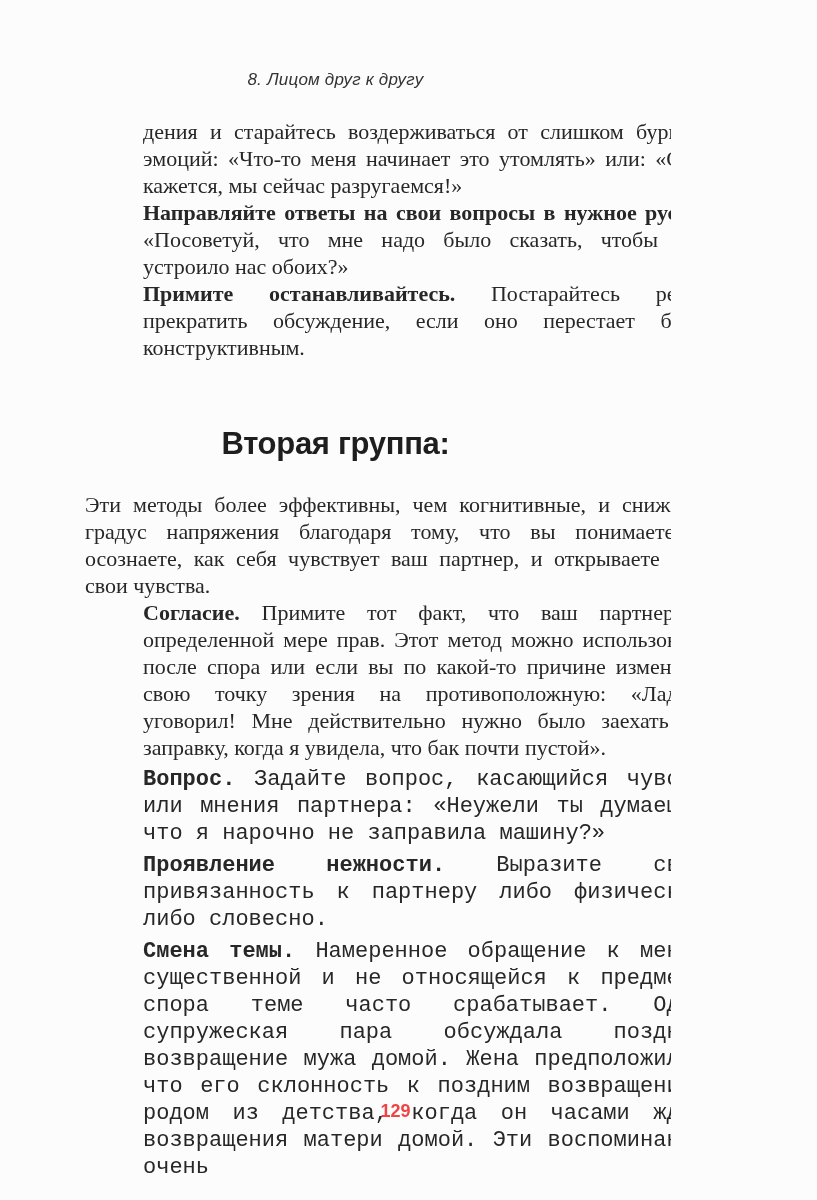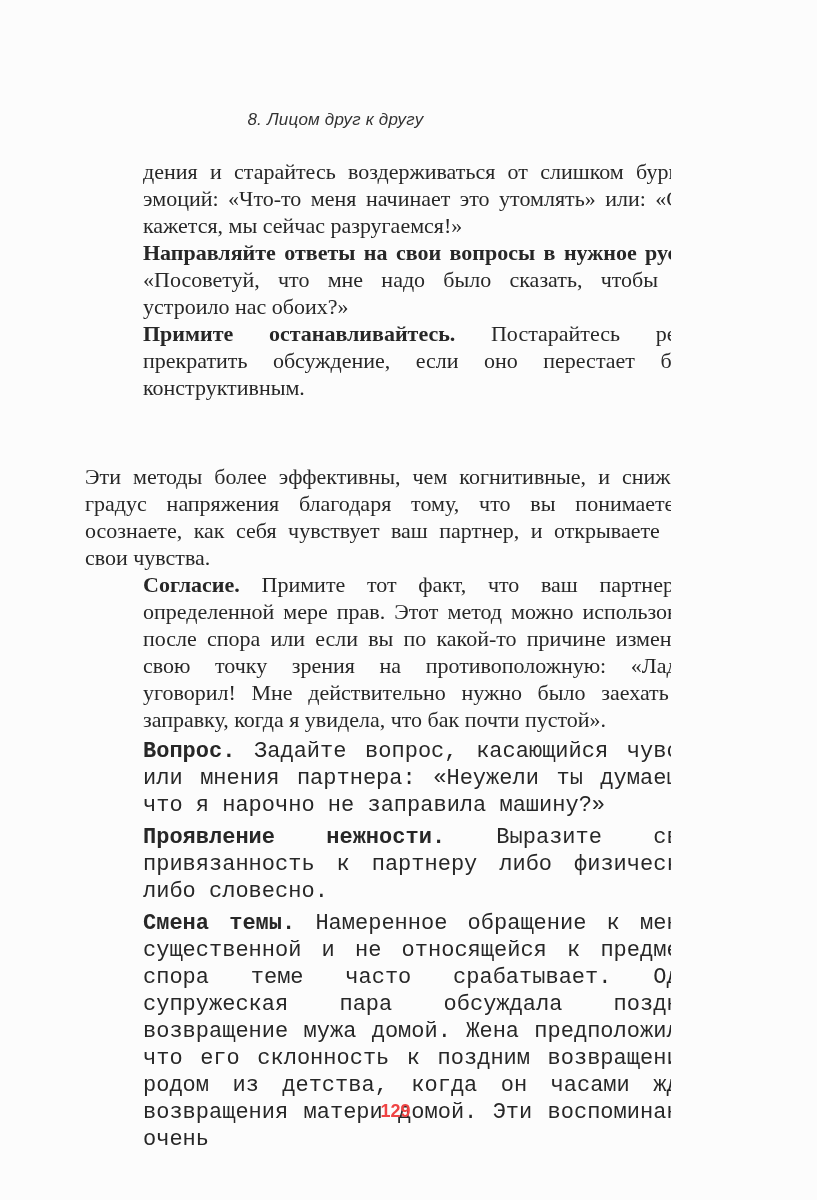--- a/index.html
+++ b/index.html
@@ -6,21 +6,21 @@
     margin: 0;
     padding: 0;
     background: #fcfcfc;
   }
   .page {
     position: relative;
     width: 671px;
     height: 1200px;
     background: #fcfcfc;
     box-sizing: border-box;
-    padding-top: 110px;
+    padding-top: 70px;
     overflow: hidden;
     font-family: "Liberation Serif", serif;
     color: #272727;
   }
   .running-head {
     font-family: "Liberation Sans", sans-serif;
     font-style: italic;
     font-size: 17px;
     line-height: 20px;
     text-align: center;
@@ -77,20 +77,21 @@
 
   <div class="text-column top-column">
     <p class="para indented">дения и старайтесь воздерживаться от слишком бурных эмоций: «Что-то меня начинает это утомлять» или: «О-о, кажется, мы сейчас разругаемся!»</p>
 
     <p class="para indented"><span class="lead">Направляйте ответы на свои вопросы в нужное русло.</span> <span>«Посоветуй, что мне надо было сказать, чтобы это устроило нас обоих?»</span></p>
 
     <p class="para indented"><span class="lead">Примите останавливайтесь.</span> <span>Постарайтесь резко прекратить обсуждение, если оно перестает быть конструктивным.</span></p>
   </div>
 
   <h2 class="section-heading">
+    <span>Вторая группа:</span>
   </h2>
 
   <div class="text-column bottom-column">
     <p class="para">Эти методы более эффективны, чем когнитивные, и снижают градус напряжения благодаря тому, что вы понимаете и осознаете, как себя чувствует ваш партнер, и открываете ему свои чувства.</p>
 
     <p class="para method methods-start indented"><span class="lead">Согласие.</span> <span>Примите тот факт, что ваш партнер в определенной мере прав. Этот метод можно использовать после спора или если вы по какой-то причине изменили свою точку зрения на противоположную: «Ладно, уговорил! Мне действительно нужно было заехать на заправку, когда я увидела, что бак почти пустой».</span></p>
 
     <p class="para method indented"><span class="lead">Вопрос.</span> <span>Задайте вопрос, касающийся чувств или мнения партнера: «Неужели ты думаешь, что я нарочно не заправила машину?»</span></p>
 
     <p class="para method indented"><span class="lead">Проявление нежности.</span> <span>Выразите свою привязанность к партнеру либо физически, либо словесно.</span></p>

